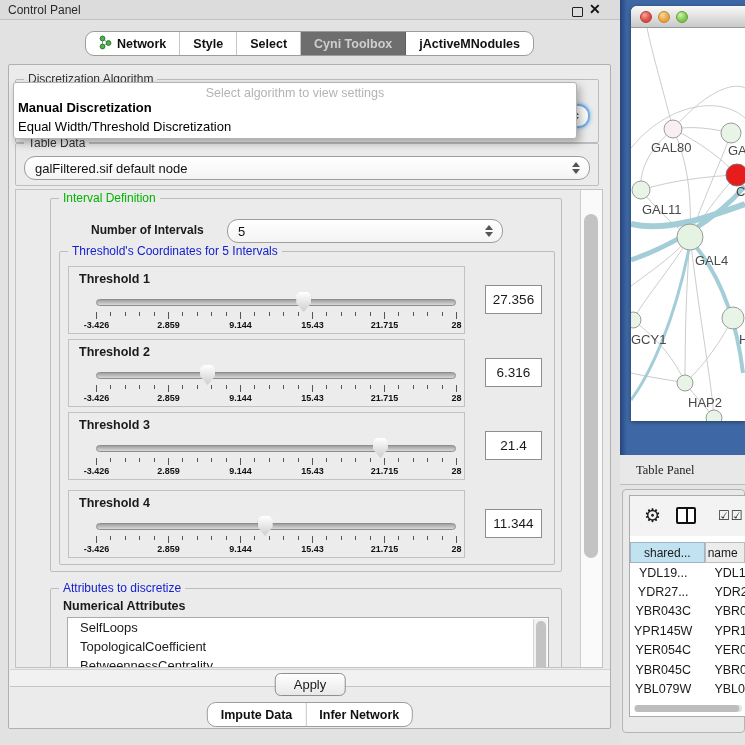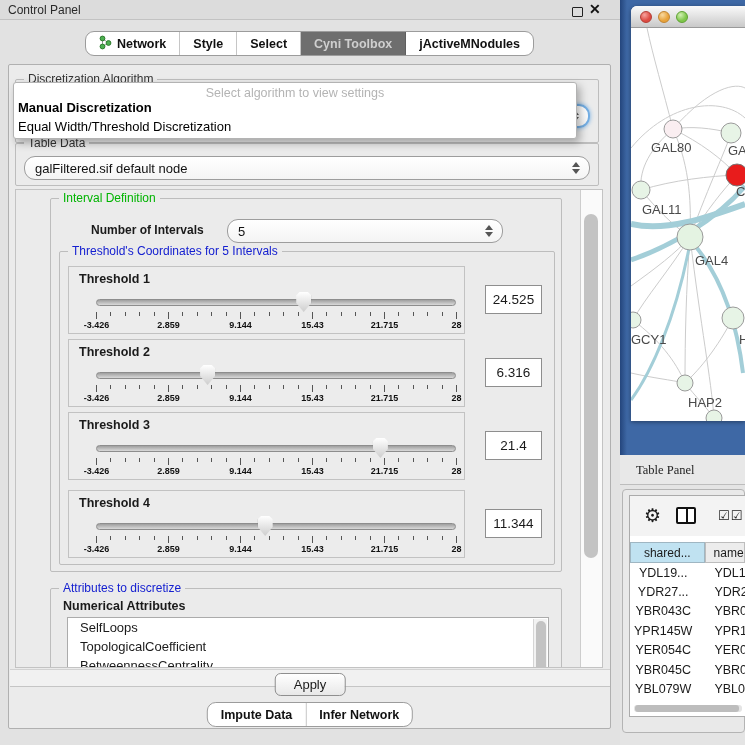--- a/index.html
+++ b/index.html
@@ -89,21 +89,21 @@
   #tablepanel-outer { left:622px; top:489px; width:123px; height:244px; background:#e9e9e9; border:1px solid #b4b4b4; border-radius:4px; }
   #table-inner { left:6px; top:5px; width:117px; height:222px; background:#fff; border:1px solid #ababab; }
   #table-toolbar { left:0; top:0; width:115px; height:40px; background:#f3f3f3; }
   #gear-icon { left:14px; top:8px; font-family:"DejaVu Sans", sans-serif; font-size:19px; color:#1a1a1a; }
   #cols-icon { left:46px; top:11px; width:20px; height:17px; border:2px solid #111; border-radius:2px; background:#fff; }
   #cols-icon i { position:absolute; left:50%; top:0; width:2px; height:100%; background:#111; }
   #checks-icon { left:88px; top:12px; font-family:"DejaVu Sans", sans-serif; font-size:13px; letter-spacing:1px; color:#222; white-space:nowrap; }
   #table-headrow { left:0; top:46px; width:115px; height:21px; display:flex; }
   .th { height:21px; display:flex; align-items:center; justify-content:center; font-size:12px; border:1px solid #9fb6c2; }
   #th-0 { width:76px; background:#c0e2f1; }
-  #th-1 { width:41px; background:#ececec; border-color:#bdbdbd; justify-content:flex-start; padding-left:8px; }
+  #th-1 { width:41px; background:#ececec; border-color:#bdbdbd; justify-content:flex-start; padding-left:2px; }
   #table-rows { left:0; top:67px; width:115px; height:139px; overflow:hidden; }
   .trow { display:flex; height:19.4px; font-size:12.5px;gap:12px; }
   .td0 { width:76px; display:flex; justify-content:center; align-items:center; }
   .td1 { width:41px; display:flex; align-items:center; padding-left:6px; overflow:hidden; white-space:nowrap; }
   #hscroll { left:4px; top:209px; width:108px; height:7px; background:#e4e4e4; border-radius:3px; }
   #hscroll-thumb { position:absolute; left:1px; top:0; width:104px; height:7px; background:#bdbdbd; border-radius:3px; }
 </style>
 </head>
 <body>
 
@@ -209,21 +209,21 @@
               <div class="tick" style="left: 358.2px;"></div>
               <div class="tick" style="left: 372.6px;"></div>
               <div class="tick major" style="left: 387px;"></div>
               <div class="tick-label" style="left: 27.5px;">-3.426</div>
               <div class="tick-label" style="left: 99.5px;">2.859</div>
               <div class="tick-label" style="left: 171.5px;">9.144</div>
               <div class="tick-label" style="left: 243.5px;">15.43</div>
               <div class="tick-label" style="left: 315.5px;">21.715</div>
               <div class="tick-label" style="left: 387.5px;">28</div>
               <div class="thr-thumb" style="left: 227.22px;"></div>
-              <div class="thr-value">24.525</div>
+              <div class="thr-value">27.356</div>
             </div>
             <div class="thr-panel" style="top: 87px;">
               <div class="thr-title">Threshold 2</div>
               <div class="thr-track"></div>
               <div class="tick major" style="left: 27px;"></div>
               <div class="tick" style="left: 41.4px;"></div>
               <div class="tick" style="left: 55.8px;"></div>
               <div class="tick" style="left: 70.2px;"></div>
               <div class="tick" style="left: 84.6px;"></div>
               <div class="tick major" style="left: 99px;"></div>

